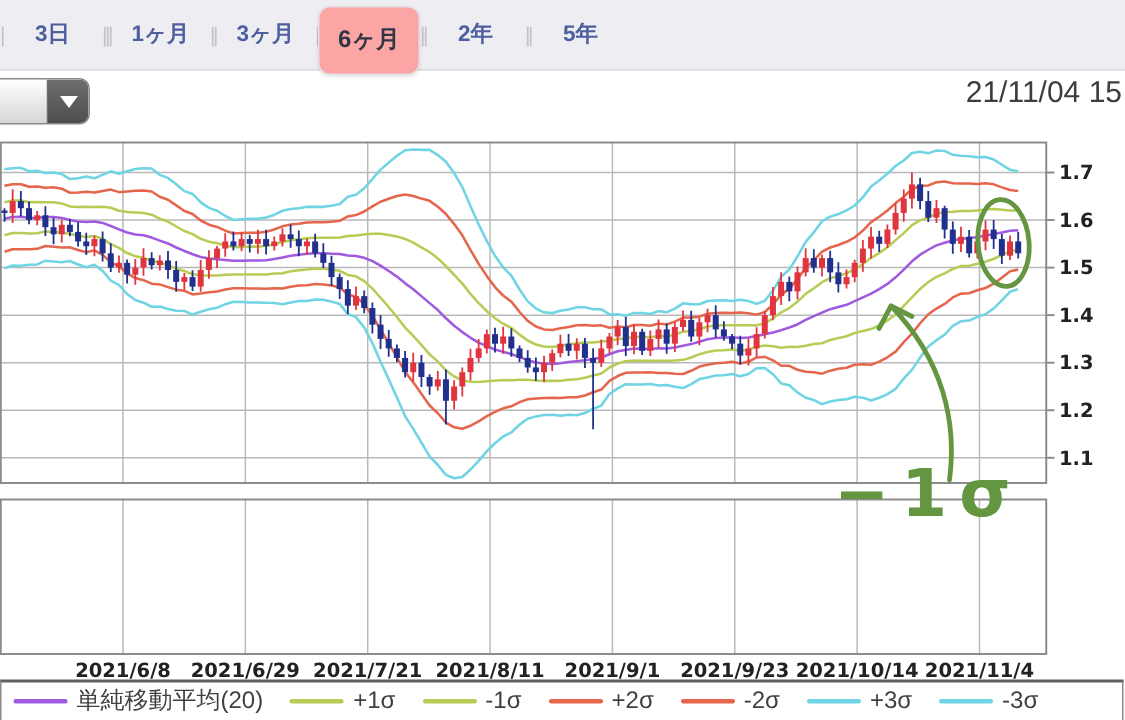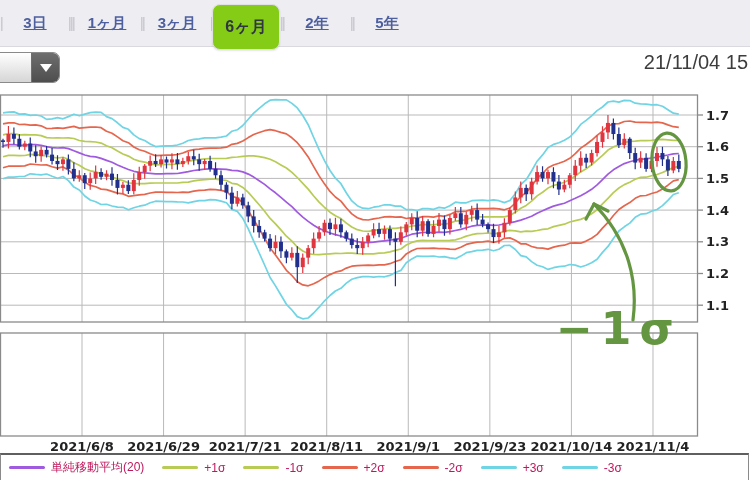--- a/index.html
+++ b/index.html
@@ -4,22 +4,22 @@
 <style>
   html,body{margin:0;padding:0;}
   body{width:750px;height:480px;overflow:hidden;position:relative;background:#fff;
        font-family:"Liberation Sans","DejaVu Sans",sans-serif;}
   
   .tabbar{position:absolute;left:0;top:0;width:750px;height:46px;background:#eeeef2;
           border-bottom:1px solid #d9d9df;display:flex;align-items:center;z-index:5;}
   .tabsep{width:2px;text-align:center;color:#c2c2c8;font-size:14px;flex:0 0 auto;}
   .tabcell{flex:0 0 66px;text-align:center;font-size:15px;font-weight:bold;
            color:#4d5f9e;line-height:46px;}
-  .tabcell a{color:#4d5f9e;text-decoration:underline;cursor:pointer;}
-  .tabcell.active{background:#84cc16;border:1px solid #e0e0e5;border-radius:8px;
+  .tabcell a{color:#4d5f9e;cursor:pointer;}
+  .tabcell.active{background:#fca5a5;border:1px solid #e0e0e5;border-radius:8px;
                   height:44px;line-height:44px;margin-top:3px;color:#2f3542;
                   box-shadow:0 1px 2px rgba(0,0,0,.10);position:relative;top:2px;z-index:6;}
   .tabcell.active span{text-decoration:none;color:#2f3542;font-size:16px;}
   
   .dropdown{position:absolute;left:-20px;top:52px;width:78px;height:29px;z-index:6;
             border:1px solid #8a8a8a;border-radius:7px;background:linear-gradient(#ffffff,#d6d6d6);}
   .dropdown-btn{position:absolute;right:0;top:0;width:28px;height:29px;box-sizing:border-box;
             border-left:1px solid #6f6f6f;border-radius:0 6px 6px 0;
             background:linear-gradient(#6e6e6e,#4e4e4e);}
   .dropdown-btn .tri{position:absolute;left:8px;top:11px;width:0;height:0;
@@ -27,21 +27,21 @@
             border-top:8px solid #fff;}
   .timestamp{position:absolute;top:51px;right:2px;font-size:20px;color:#3d3d3d;z-index:4;}
   
   #chart{position:absolute;left:0;top:0;z-index:1;}
   
   .legend{position:absolute;left:0;right:1px;top:453px;height:27px;box-sizing:border-box;
           border-top:2px solid #5f5f5f;border-left:1px solid #8a8a8a;border-right:1px solid #8a8a8a;
           display:flex;align-items:center;gap:18px;padding-left:8px;background:#fff;z-index:3;}
   .legend-item{display:flex;align-items:center;gap:6px;flex:0 0 auto;}
   .legend-swatch{width:36px;height:3px;border-radius:2px;}
-  .legend-label{font-size:12px;color:#be185d;white-space:nowrap;}
+  .legend-label{font-size:16px;color:#404040;white-space:nowrap;}
 </style>
 </head>
 <body>
 
 <svg id="chart" width="750" height="480" viewBox="0 0 750 480">
     <defs>
       <clipPath id="p1clip">
         <rect x="0" y="95.5" width="697" height="226"></rect>
       </clipPath>
     </defs>

